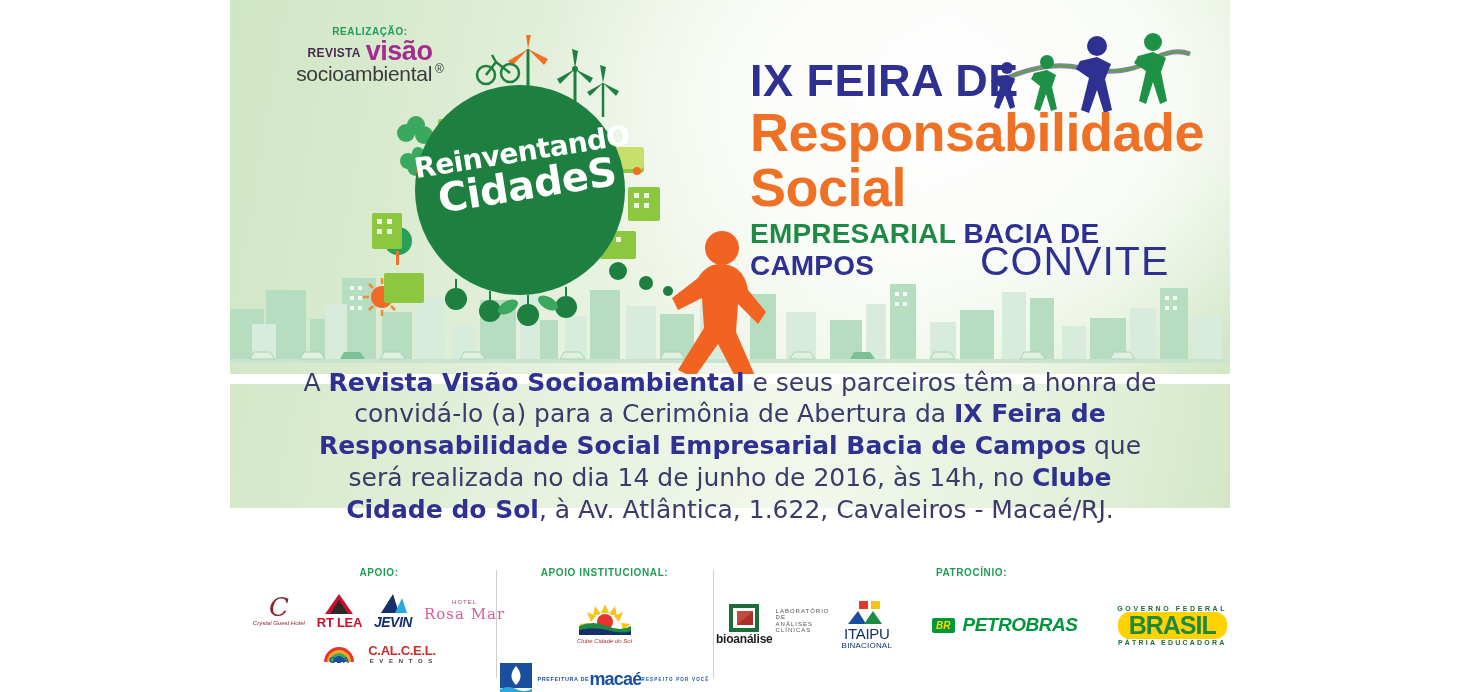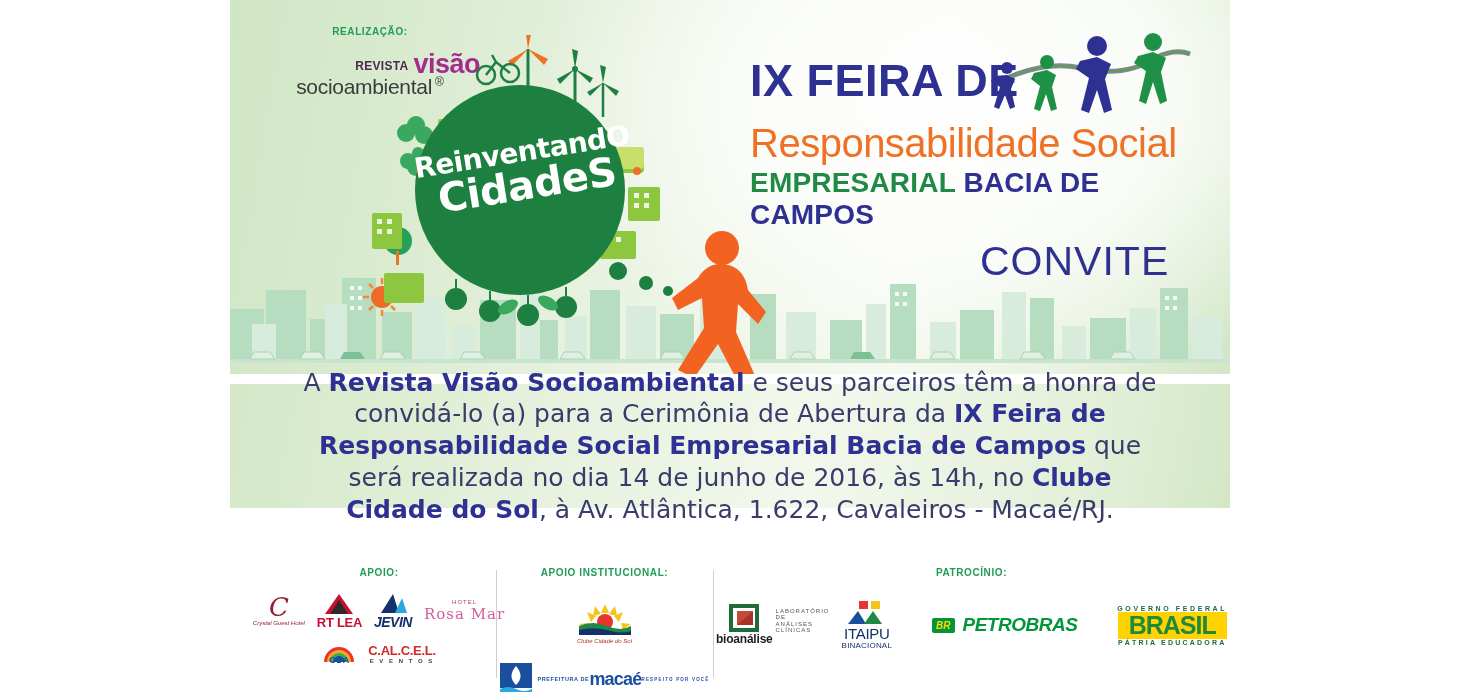--- a/index.html
+++ b/index.html
@@ -30,40 +30,40 @@
   .skyline { position: absolute; left: 0; bottom: 0; width: 1000px; height: 110px; }
 
   
   .title-block { position: absolute; left: 520px; top: 58px; width: 480px; }
   .t-line1 {
     font-size: 45px; font-weight: bold; color: #2e3192;
     letter-spacing: 0.5px; line-height: 1.0;
     font-family: "Liberation Sans", sans-serif;
   }
   .t-line2 {
-    font-size: 40px; font-weight: normal; color: #ef7125;
-    line-height: 1.02; margin-top: 20px; letter-spacing: -0.5px;
+    font-size: 54px; font-weight: bold; color: #ef7125;
+    line-height: 1.02; margin-top: 2px; letter-spacing: -0.5px;
   }
   .t-line3 { margin-top: 3px; font-size: 28px; font-weight: bold; letter-spacing: 0.2px; }
   .t-emp { color: #1f8a46; }
   .t-bacia { color: #2e3192; }
 
   .convite {
     position: absolute; left: 750px; top: 238px;
     font-size: 41px; font-weight: normal; color: #2e3192;
     letter-spacing: 1px;
   }
 
   
   .realizacao { position: absolute; left: 30px; top: 26px; width: 220px; text-align: center; }
   .realizacao-label {
     font-size: 10px; font-weight: bold; color: #1f9d55;
     letter-spacing: 0.6px;
   }
-  .visao-row { margin-top: 16px; display: flex; align-items: flex-end; justify-content: flex-end; gap: 5px; }
+  .visao-row { margin-top: 3px; display: flex; align-items: flex-end; justify-content: center; gap: 5px; }
   .lbl-revista { font-size: 12px; font-weight: bold; color: #4a2a52; letter-spacing: 0.3px; padding-bottom: 3px; }
   .lbl-visao { font-size: 27px; font-weight: bold; color: #a32c8e; line-height: 0.85; letter-spacing: -0.5px; }
   .socio-row { display: flex; align-items: flex-start; justify-content: center; gap: 3px; margin-top: -1px; }
   .lbl-socio { font-size: 21px; color: #3b3b3b; letter-spacing: -0.3px; }
   .lbl-reg { font-size: 12px; color: #3b3b3b; }
 
   
   .globe-wrap { position: absolute; left: 130px; top: 35px; width: 330px; height: 300px; }
   .globe {
     position: absolute; left: 55px; top: 50px;
@@ -123,21 +123,21 @@
   .macae-b { font-size: 4.5px; font-weight: bold; color: #1a4fa0; letter-spacing: 1.2px; }
   .bioan { font-size: 12px; font-weight: bold; color: #1d1d1d; letter-spacing: -0.2px; }
   .itaipu { font-size: 15px; font-weight: normal; color: #15306b; letter-spacing: -0.3px; line-height: 1; }
   .itaipu-s { font-size: 8px; color: #15306b; letter-spacing: 0.2px; }
   .petro { font-size: 19px; font-weight: bold; color: #009639; font-style: italic; letter-spacing: -0.5px; }
   .br-badge {
     background: #009639; color: #ffd700; font-size: 10px; font-weight: bold;
     font-style: italic; padding: 2px 4px; border-radius: 2px;
   }
   .gov-top { font-size: 7px; font-weight: bold; color: #1f6b3a; letter-spacing: 2.6px; }
-  .brasil-band { background: #ffd200; padding: 1px 11px; }
+  .brasil-band { background: #ffd200; padding: 1px 11px; border-radius: 12px; }
   .brasil { font-size: 25px; font-weight: bold; color: #1f8a3b; letter-spacing: -1px; line-height: 1; }
   .gov-bot { font-size: 7px; font-weight: bold; color: #1f6b3a; letter-spacing: 2.2px; }
 </style>
 </head>
 <body>
 
 <div class="poster">
 
   <div class="header-panel">
 

